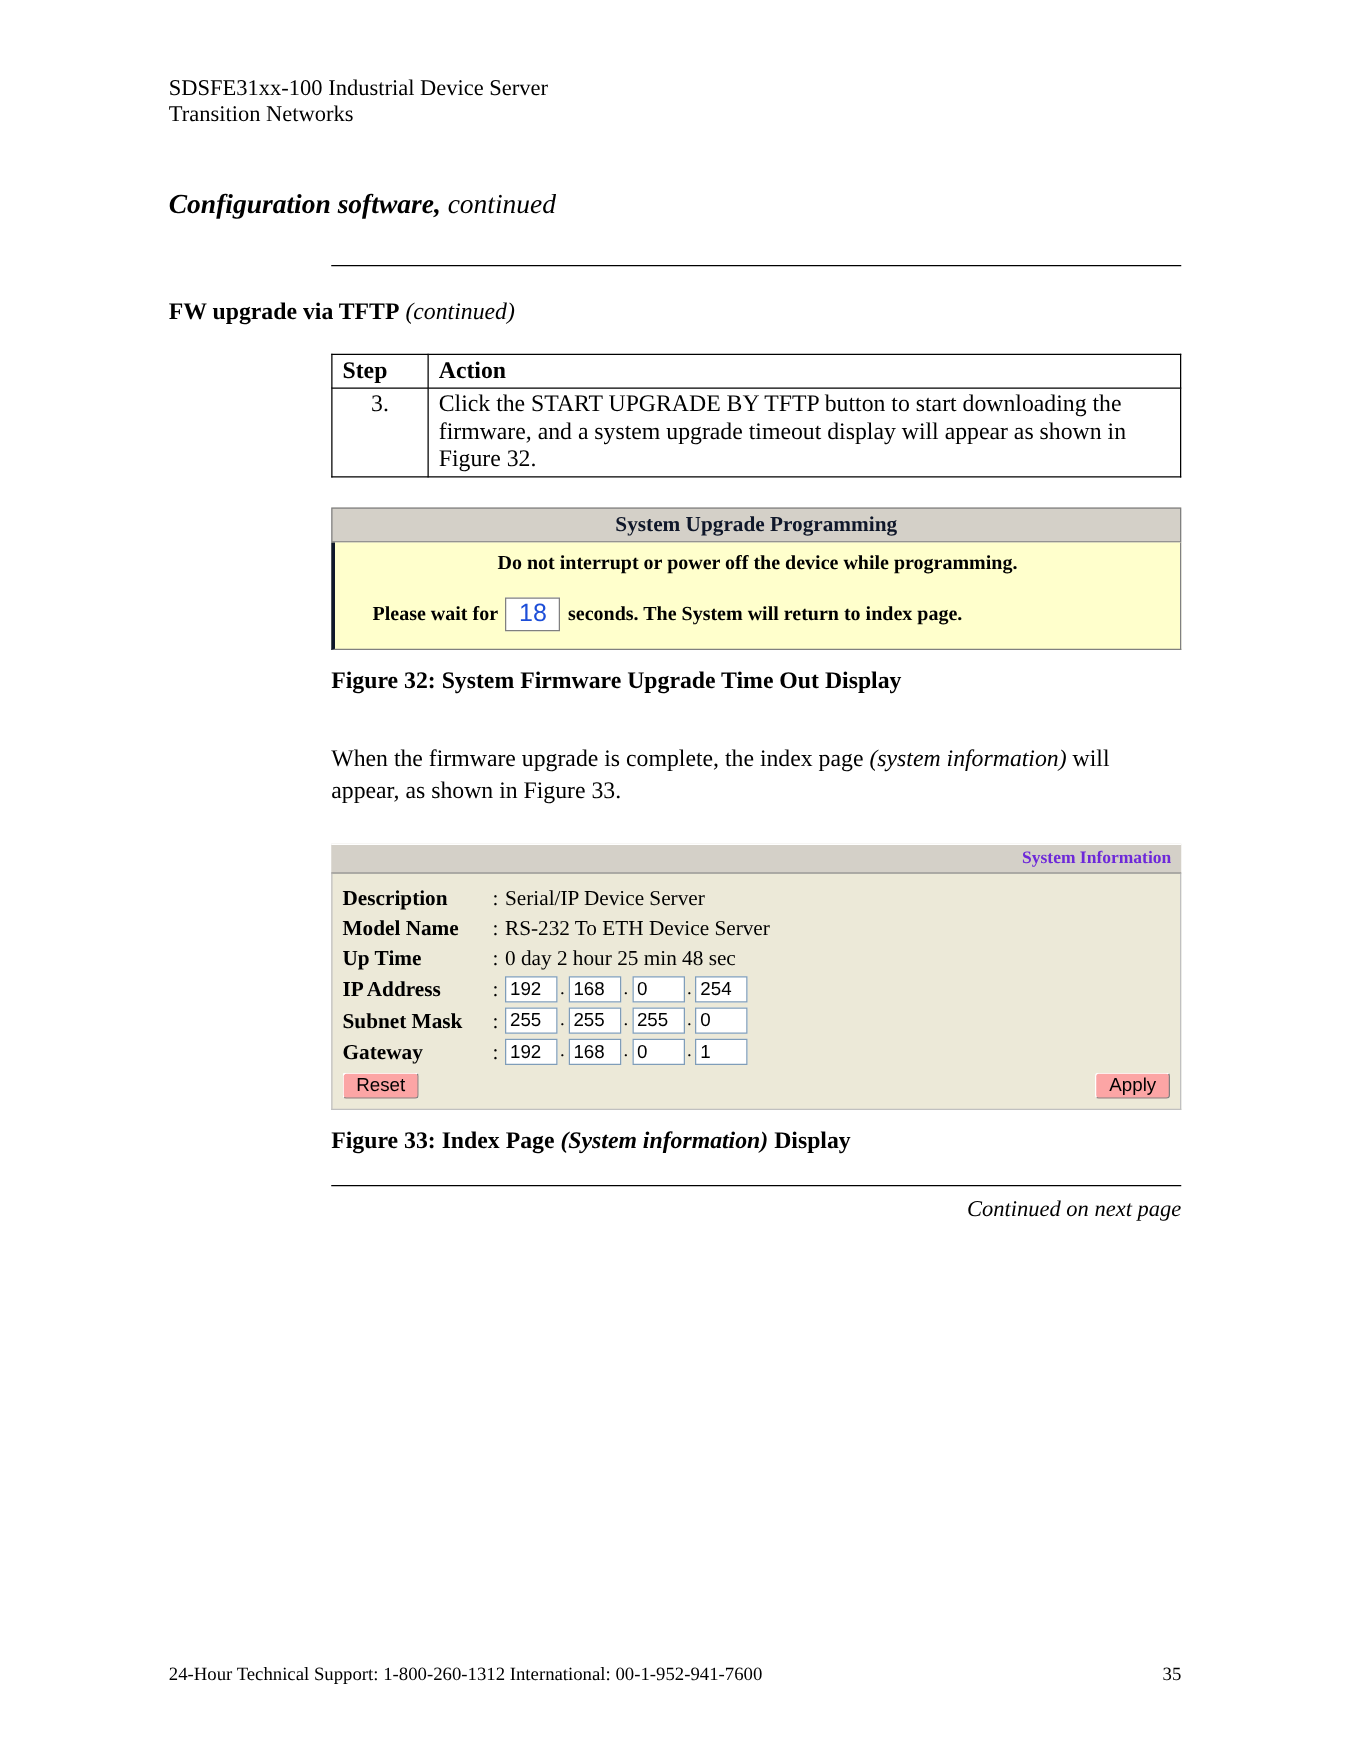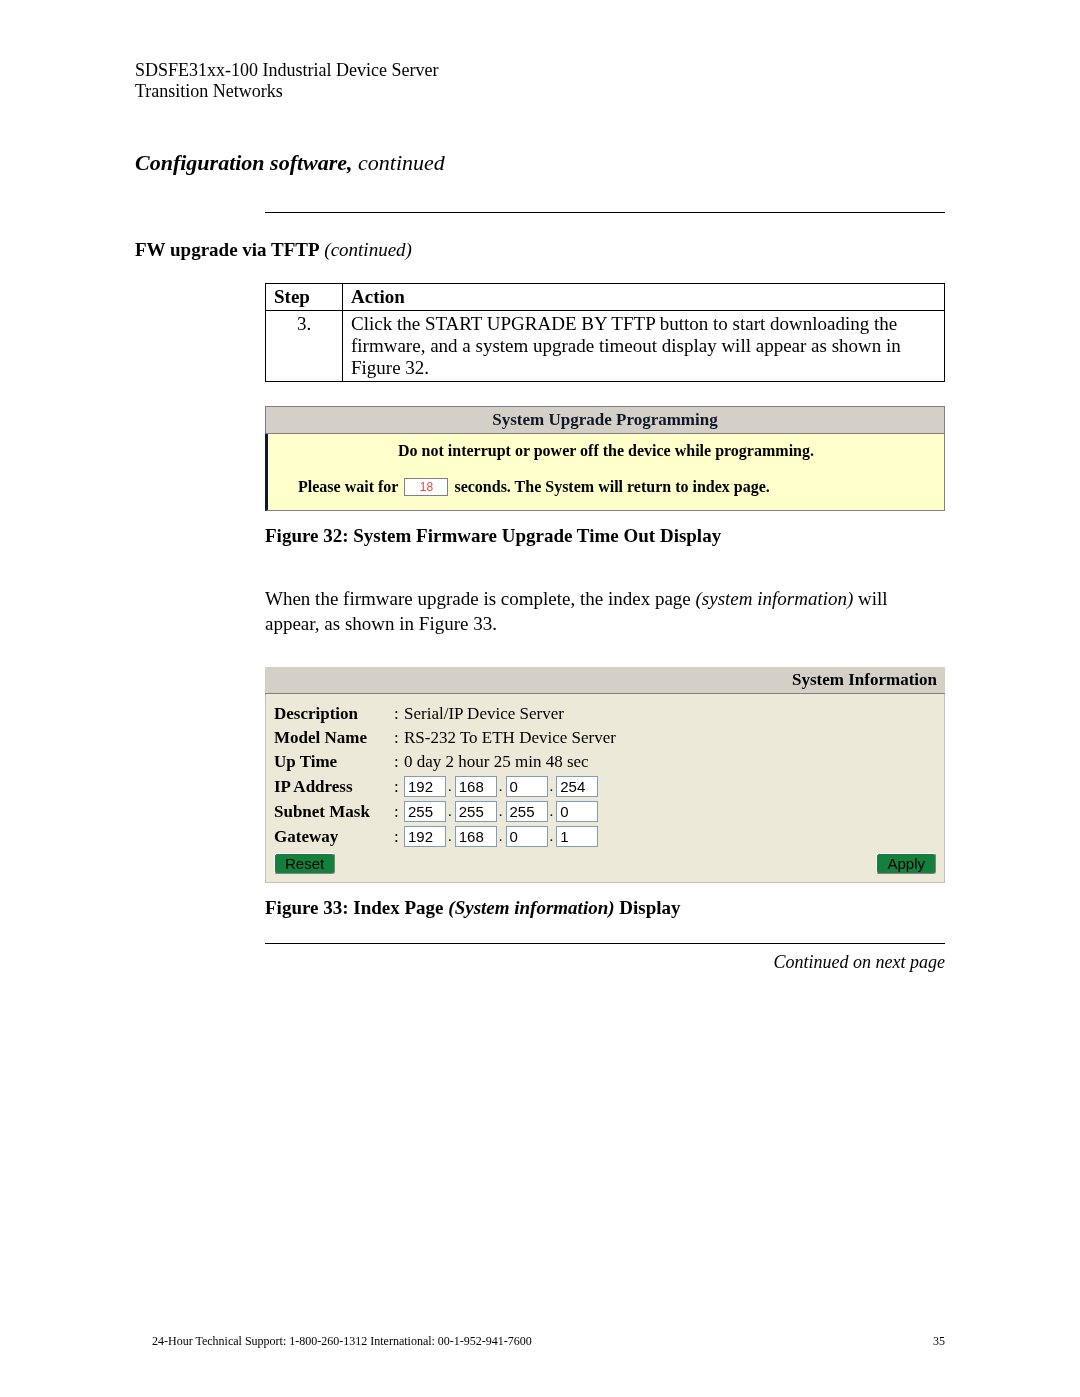--- a/index.html
+++ b/index.html
@@ -106,23 +106,23 @@
     font-size: 16px;
     display: flex;
     align-items: center;
     gap: 6px;
     flex-wrap: wrap;
   }
   .fig32-body .countbox {
     display: inline-block;
     border: 1px solid #808080;
     background: #ffffff;
-    color: #ef4444;
+    color: #1d4ed8;
     font-family: Arial, sans-serif;
-    font-size: 12px;
+    font-size: 20px;
     padding: 1px 8px;
     min-width: 26px;
     text-align: center;
     font-weight: normal;
   }
 
   .fig-caption {
     font-weight: bold;
     font-size: 19px;
     margin-left: 130px;
@@ -144,23 +144,23 @@
     width: calc(100% - 130px);
     margin-top: 30px;
     font-family: "Times New Roman", serif;
   }
   .fig33-titlebar {
     background: #d4d0c8;
     border-top: 1px solid #fff;
     border-bottom: 1px solid #808080;
     text-align: right;
     font-weight: bold;
-    font-size: 17px;
+    font-size: 14px;
     padding: 3px 8px;
-    color: #000000;
+    color: #6d28d9;
   }
   .fig33-body {
     background: #ece9d8;
     padding: 6px 8px 8px 8px;
     border: 1px solid #c0c0c0;
     border-top: none;
   }
   .fig33-row {
     display: flex;
     align-items: center;
@@ -180,21 +180,21 @@
     border: 1px solid #7f9db9;
     background: #fff;
     width: 42px;
     padding: 1px 3px;
     box-sizing: border-box;
   }
   .dot { padding: 0 3px 0 2px; font-size:15px; }
   .btn {
     font-family: Arial, sans-serif;
     font-size: 15px;
-    background: #15803d;
+    background: #fca5a5;
     border: 1px solid #808080;
     border-top-color: #fff;
     border-left-color: #fff;
     border-radius: 3px;
     padding: 1px 10px;
     cursor: pointer;
   }
   .fig33-btnrow {
     display: flex;
     justify-content: space-between;
@@ -204,25 +204,25 @@
   .continued {
     text-align: right;
     font-style: italic;
     font-size: 18px;
     margin-top: 4px;
   }
 
   .footer {
     position: absolute;
     bottom: 48px;
-    left: 152px;
+    left: 135px;
     right: 135px;
     display: flex;
     justify-content: space-between;
-    font-size: 12px;
+    font-size: 15px;
   }
 </style>
 </head>
 <body>
 
 <div class="page">
 
   <div class="header-row">
     <span>SDSFE31xx-100 Industrial Device Server</span>
     <span>Transition Networks</span>

